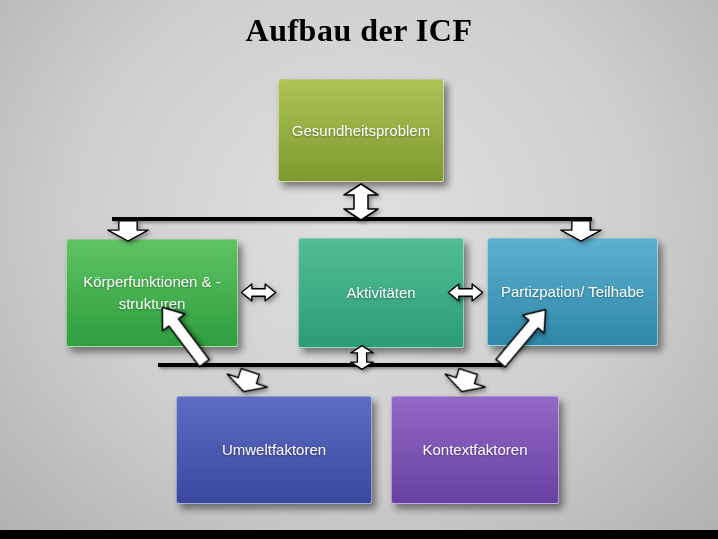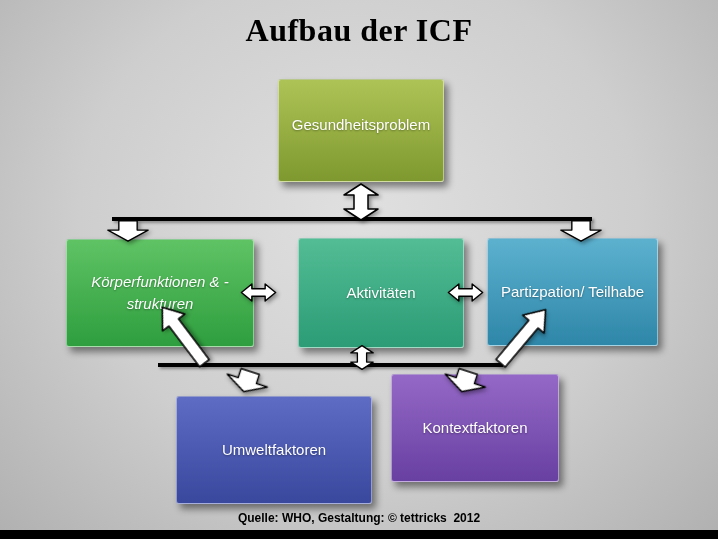--- a/index.html
+++ b/index.html
@@ -1,31 +1,31 @@
 <!DOCTYPE html>
 <html lang="de"><head>
 <meta charset="utf-8">
 <style>
   * { margin:0; padding:0; box-sizing:border-box; }
   body { width:718px; height:539px; font-family:"Liberation Sans", sans-serif; background:#fff; }
   .slide { position:relative; width:718px; height:539px; overflow:hidden;
     background: radial-gradient(ellipse at 50% 40%, #e0e0e0 0%, #cecece 55%, #b0b0b0 100%); }
   .title { position:absolute; top:12px; left:0; width:100%; text-align:center;
     font-family:"Liberation Serif", serif; font-size:32px; font-weight:700; color:#000; letter-spacing:0.5px; }
-  .box { position:absolute; display:flex; flex-direction:column; align-items:center; justify-content:center;
+  .box { position:absolute; display:flex; flex-direction:row; align-items:center; justify-content:center;
     color:#fff; font-size:15px; text-align:center; border-radius:3px; line-height:1.45;
     border:1px solid rgba(255,255,255,0.45);
     box-shadow: 4px 5px 7px rgba(0,0,0,0.45);
     text-shadow: 0 1px 2px rgba(0,0,0,0.35); padding:0 8px; }
   .box-health { left:278px; top:79px;  width:166px; height:103px; background:#8aa338; }
-  .box-body   { left:66px;  top:239px; width:188px; height:108px; background:#3aa94a;font-style:italic; }
+  .box-body   { left:66px;  top:239px; width:172px; height:108px; background:#3aa94a; }
   .box-act    { left:278px; top:238px; width:166px; height:110px; background:#35a981;margin-left:20px; }
   .box-part   { left:487px; top:238px; width:171px; height:108px; background:#3a93b4; }
   .box-env    { left:176px; top:396px; width:196px; height:108px; background:#4654ae; }
-  .box-ctx    { left:391px; top:374px; width:168px; height:108px; background:#7a4fb3; }
+  .box-ctx    { left:391px; top:396px; width:168px; height:108px; background:#7a4fb3; }
   .box-health .gap { height:12px; }
   .hline { position:absolute; height:4px; background:#000; box-shadow: 2px 2px 3px rgba(0,0,0,0.35); }
   .line-top { left:112px; top:217px; width:480px; }
   .line-bottom { left:158px; top:363px; width:345px; }
   .arrow { position:absolute; }
   .arrow svg { display:block; filter: drop-shadow(2px 2px 2px rgba(0,0,0,0.4)); }
   .caption { position:absolute; top:511px; left:0; width:100%; text-align:center;
     font-size:12px; font-weight:700; color:#000; white-space:pre; }
   .bottom-bar { position:absolute; left:0; bottom:0; width:100%; height:9px; background:#000; }
 </style>
@@ -113,16 +113,15 @@
     <svg width="44" height="25" viewBox="0 0 46 24">
       <polygon points="13,1 33,1 33,11 45,11 23,23 1,11 13,11" fill="#ffffff" stroke="#000000" stroke-width="1.5" stroke-linejoin="round"></polygon>
     </svg>
   </div>
   <div class="arrow" style="left:443px; top:369px; transform:rotate(18deg);">
     <svg width="44" height="25" viewBox="0 0 46 24">
       <polygon points="13,1 33,1 33,11 45,11 23,23 1,11 13,11" fill="#ffffff" stroke="#000000" stroke-width="1.5" stroke-linejoin="round"></polygon>
     </svg>
   </div>
 
-  <div class="caption">Quelle: WHO, Gestaltung: © tettricks  2012</div>
   <div class="bottom-bar"></div>
 
 </div>
 
 </body></html>

